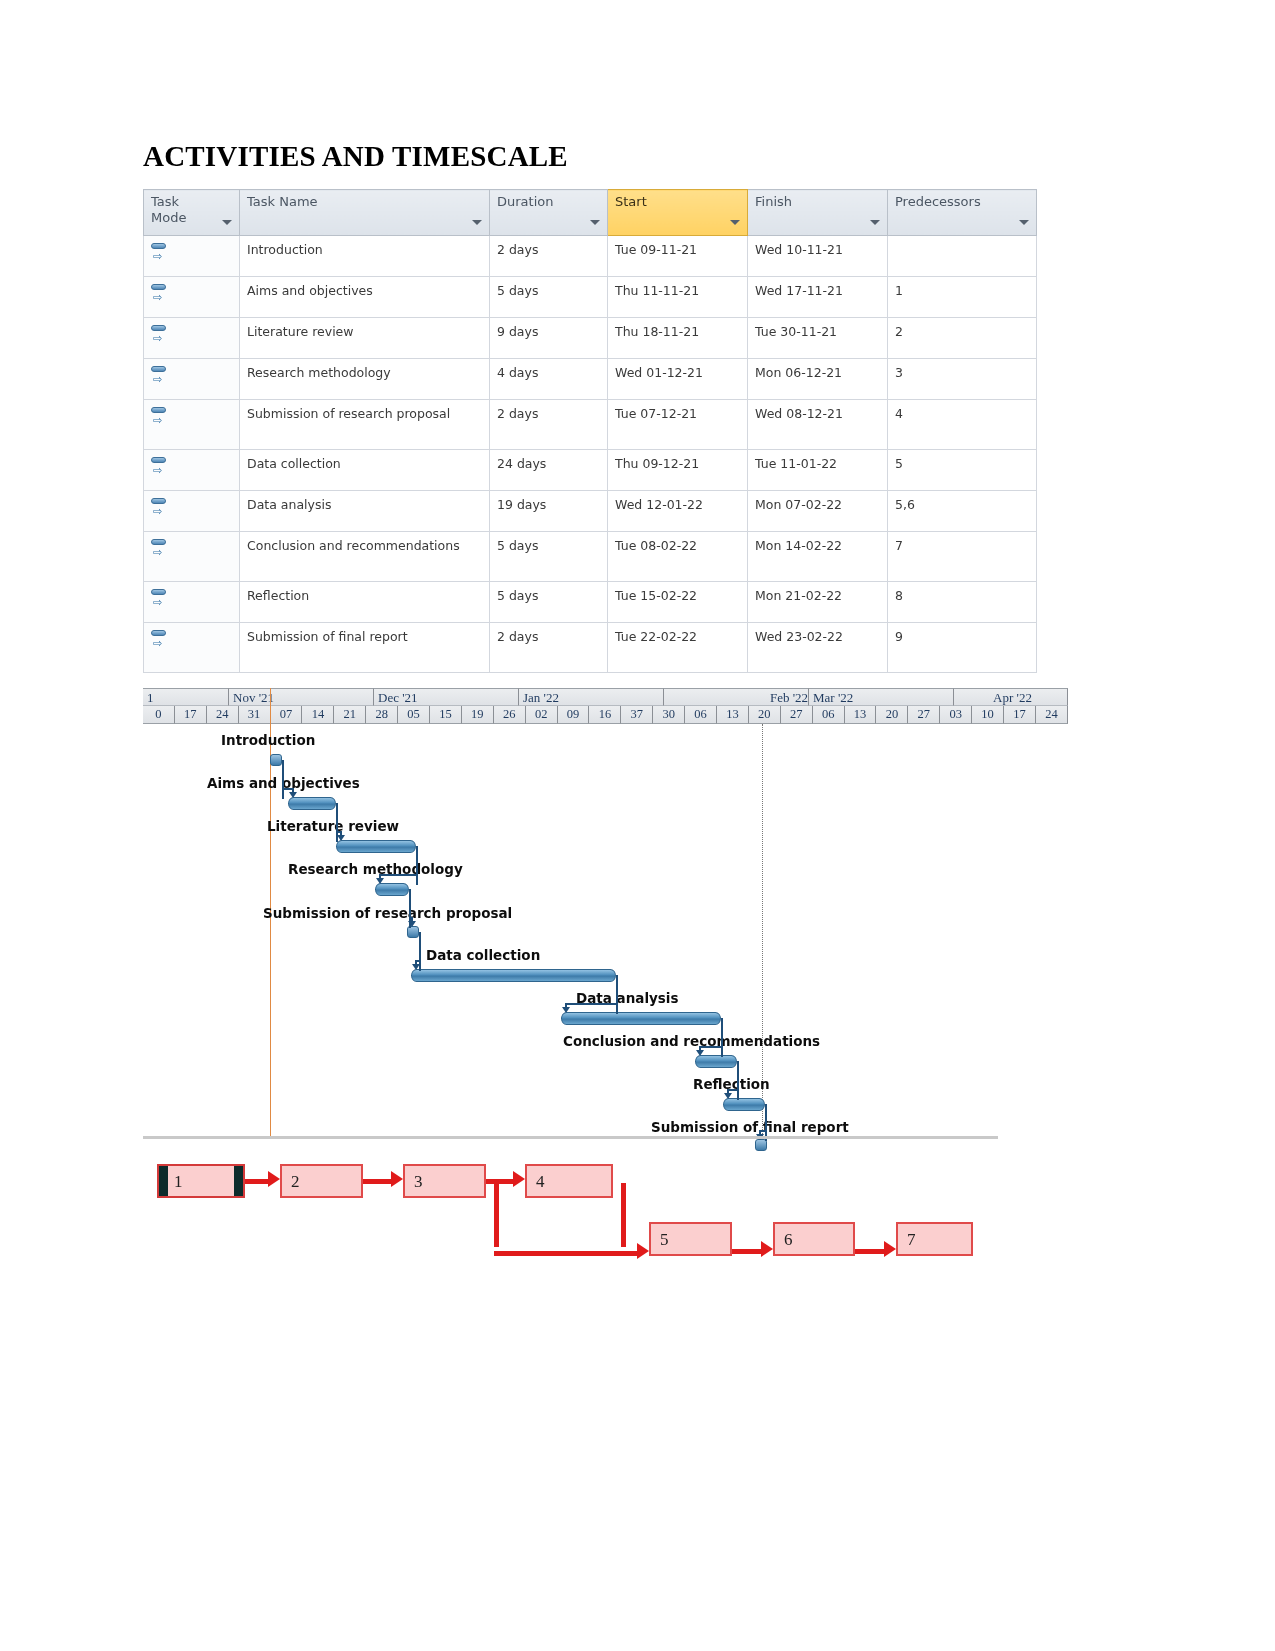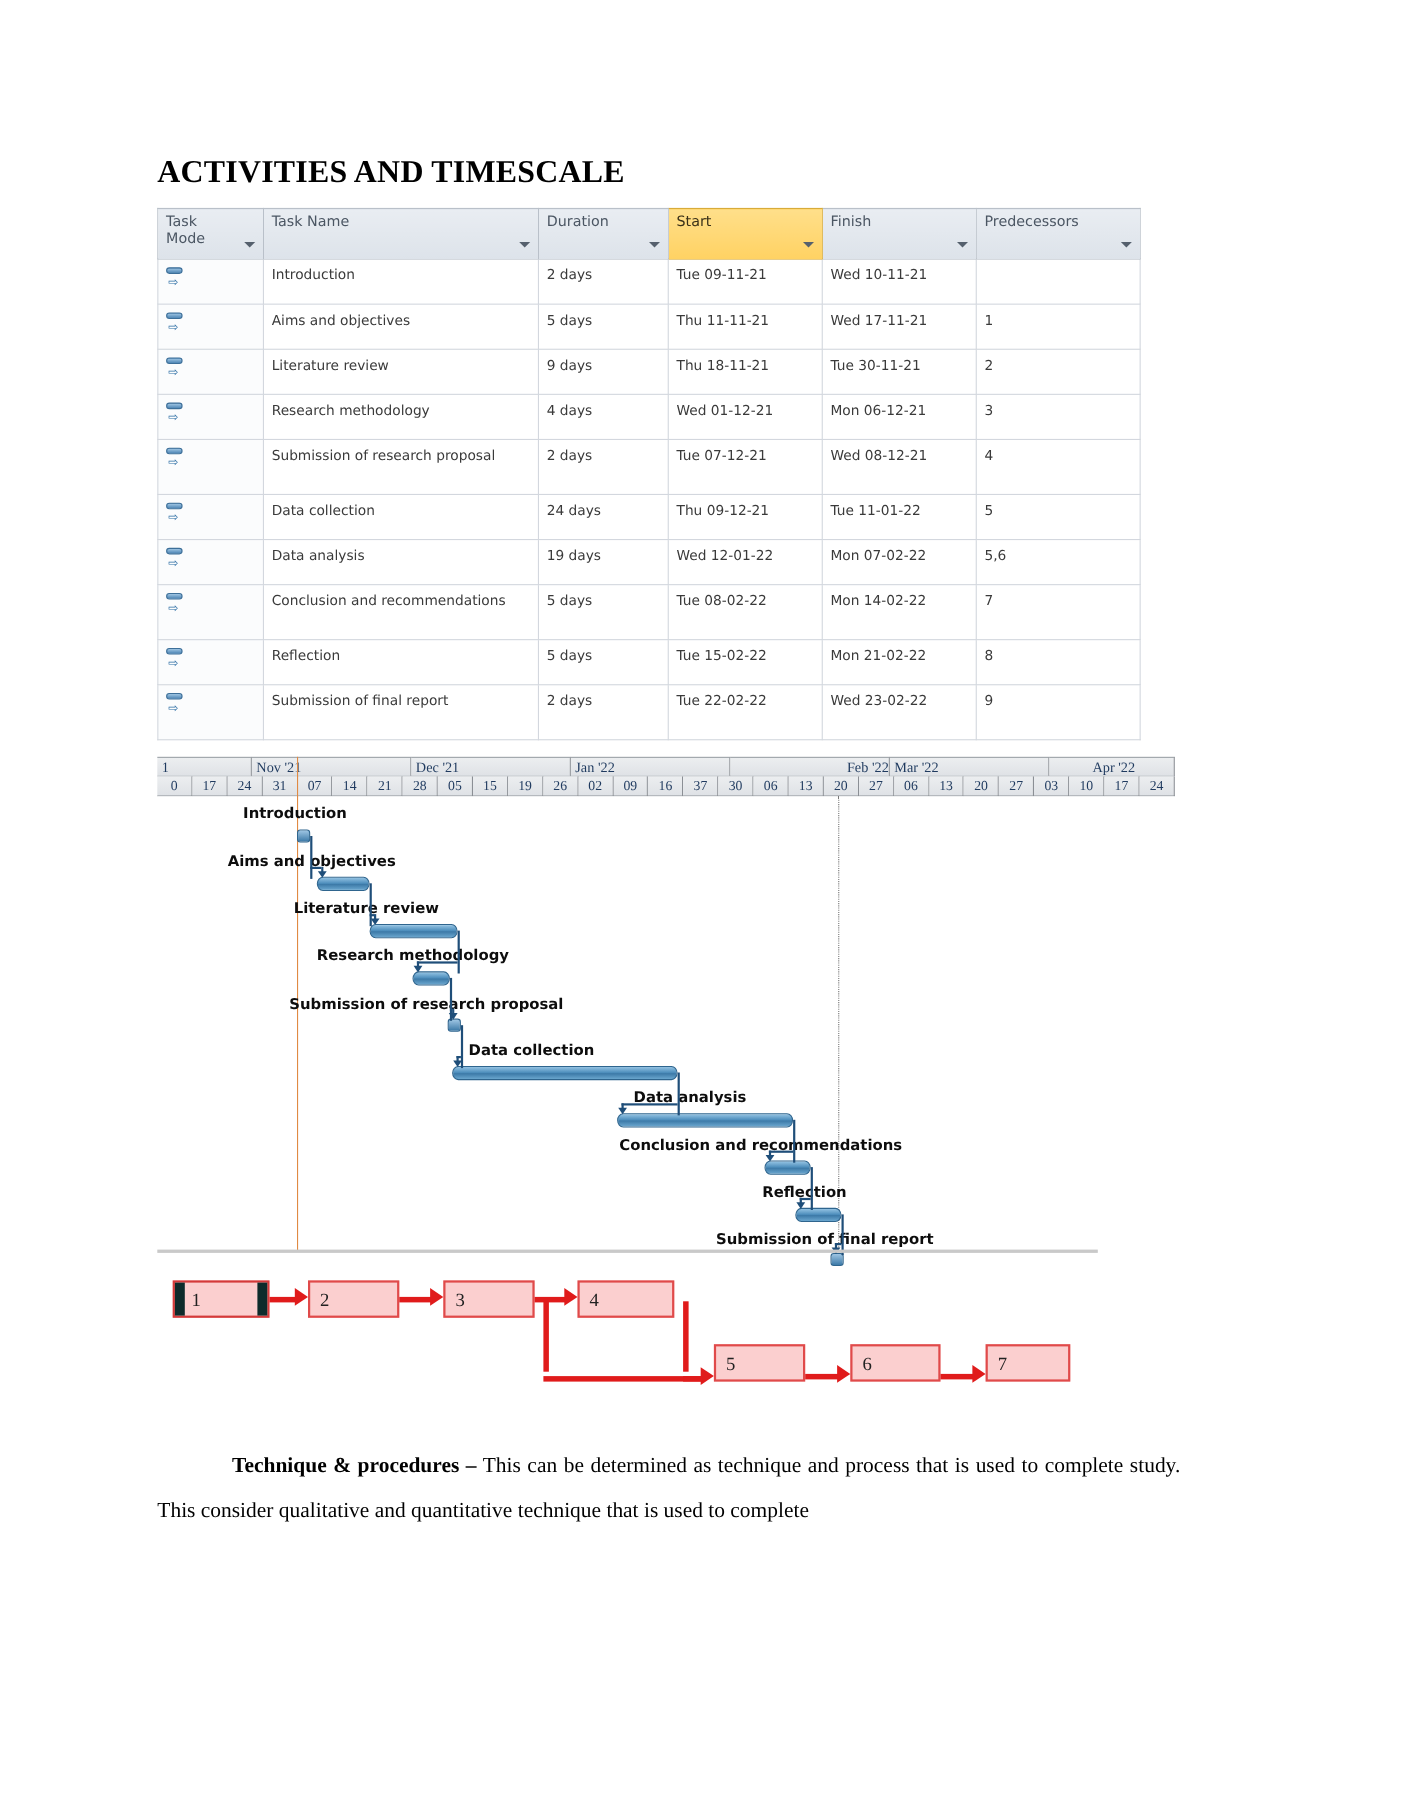--- a/index.html
+++ b/index.html
@@ -441,17 +441,14 @@
       <div class="edge h" style="left: 351px; top: 99px; width: 145px;"></div>
       <div class="ahead" style="left: 494px; top: 91px;"></div>
       <div class="edge v" style="left: 478px; top: 31px; height: 64px;"></div>
       <div class="edge h" style="left: 478px; top: 99px; width: 18px;"></div>
       <div class="edge h" style="left: 589px; top: 97px; width: 31px;"></div>
       <div class="ahead" style="left: 618px; top: 89px;"></div>
       <div class="edge h" style="left: 712px; top: 97px; width: 31px;"></div>
       <div class="ahead" style="left: 741px; top: 89px;"></div>
     </div>
 
-  <p class="para">
-    <span class="ind"></span><b>Technique &amp; procedures –</b><span> This can be determined as technique and process that is used to complete study. This consider qualitative and quantitative technique that is used to complete</span>
-  </p>
 
 </div>
 
 </body></html>

